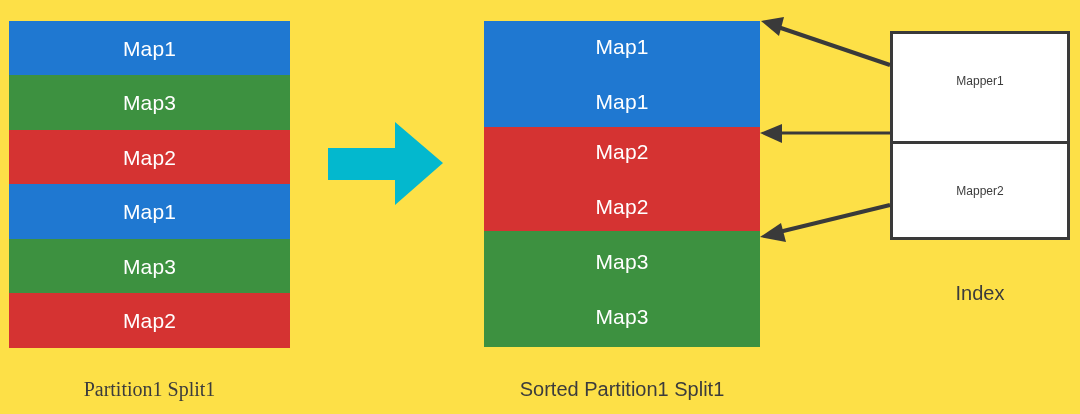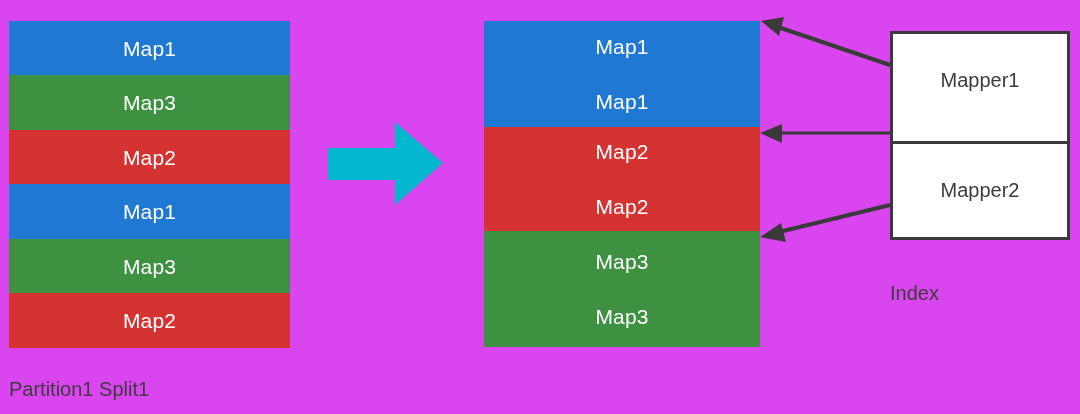--- a/index.html
+++ b/index.html
@@ -7,21 +7,21 @@
     padding: 0;
     background: #ffffff;
   }
   body {
     font-family: "Liberation Sans", sans-serif;
   }
   #canvas {
     position: relative;
     width: 1080px;
     height: 414px;
-    background: #d946ef;
+    background: #fde047;
     overflow: hidden;
   }
 
   
   .stack {
     position: absolute;
   }
   .block {
     position: absolute;
     left: 0;
@@ -40,21 +40,21 @@
     padding: 0;
     margin: 0;
   }
   .block.two .row-label + .row-label {
     margin-top: 34px;
   }
 
   
   .caption {
     position: absolute;
-    text-align: left;
+    text-align: center;
     color: #3c3c3c;
     font-size: 20px;
     white-space: nowrap;
   }
 
   
   .index-box {
     position: absolute;
     left: 890px;
     top: 31px;
@@ -65,21 +65,21 @@
     background: #ffffff;
     display: flex;
     flex-direction: column;
   }
   .index-row {
     flex: 1 1 0;
     display: flex;
     align-items: center;
     justify-content: center;
     color: #3c3c3c;
-    font-size: 20px;
+    font-size: 12px;
     box-sizing: border-box;
   }
   .index-row + .index-row {
     border-top: 3px solid #3a3a3a;
     margin-top: 14px;
   }
 
   
   #overlay {
     position: absolute;
@@ -109,37 +109,38 @@
       <span class="row-label">Map1</span>
     </div>
     <div class="block" style="top:218px; height:54px; background:#3d9140;">
       <span class="row-label">Map3</span>
     </div>
     <div class="block" style="top:272px; height:55px; background:#d53332;">
       <span class="row-label">Map2</span>
     </div>
   </div>
 
-  <div class="caption" style="left:9px; top:378px; width:281px;">Partition1 Split1</div>
+  <div class="caption" style="left:9px; top:378px; width:281px;font-family:Liberation Serif, serif;">Partition1 Split1</div>
 
   <div class="stack" id="right-stack" style="left:484px; top:21px; width:276px; height:326px;">
     <div class="block two" style="top:0px; height:106px; background:#1f78d1;">
       <span class="row-label">Map1</span>
       <span class="row-label">Map1</span>
     </div>
     <div class="block two" style="top:106px; height:104px; background:#d53332;">
       <span class="row-label">Map2</span>
       <span class="row-label">Map2</span>
     </div>
     <div class="block two" style="top:210px; height:116px; background:#3d9140;">
       <span class="row-label">Map3</span>
       <span class="row-label">Map3</span>
     </div>
   </div>
 
+  <div class="caption" style="left:464px; top:378px; width:316px;">Sorted Partition1 Split1</div>
 
   <div class="index-box">
     <div class="index-row">
       <span>Mapper1</span>
     </div>
     <div class="index-row">
       <span>Mapper2</span>
     </div>
   </div>
 

